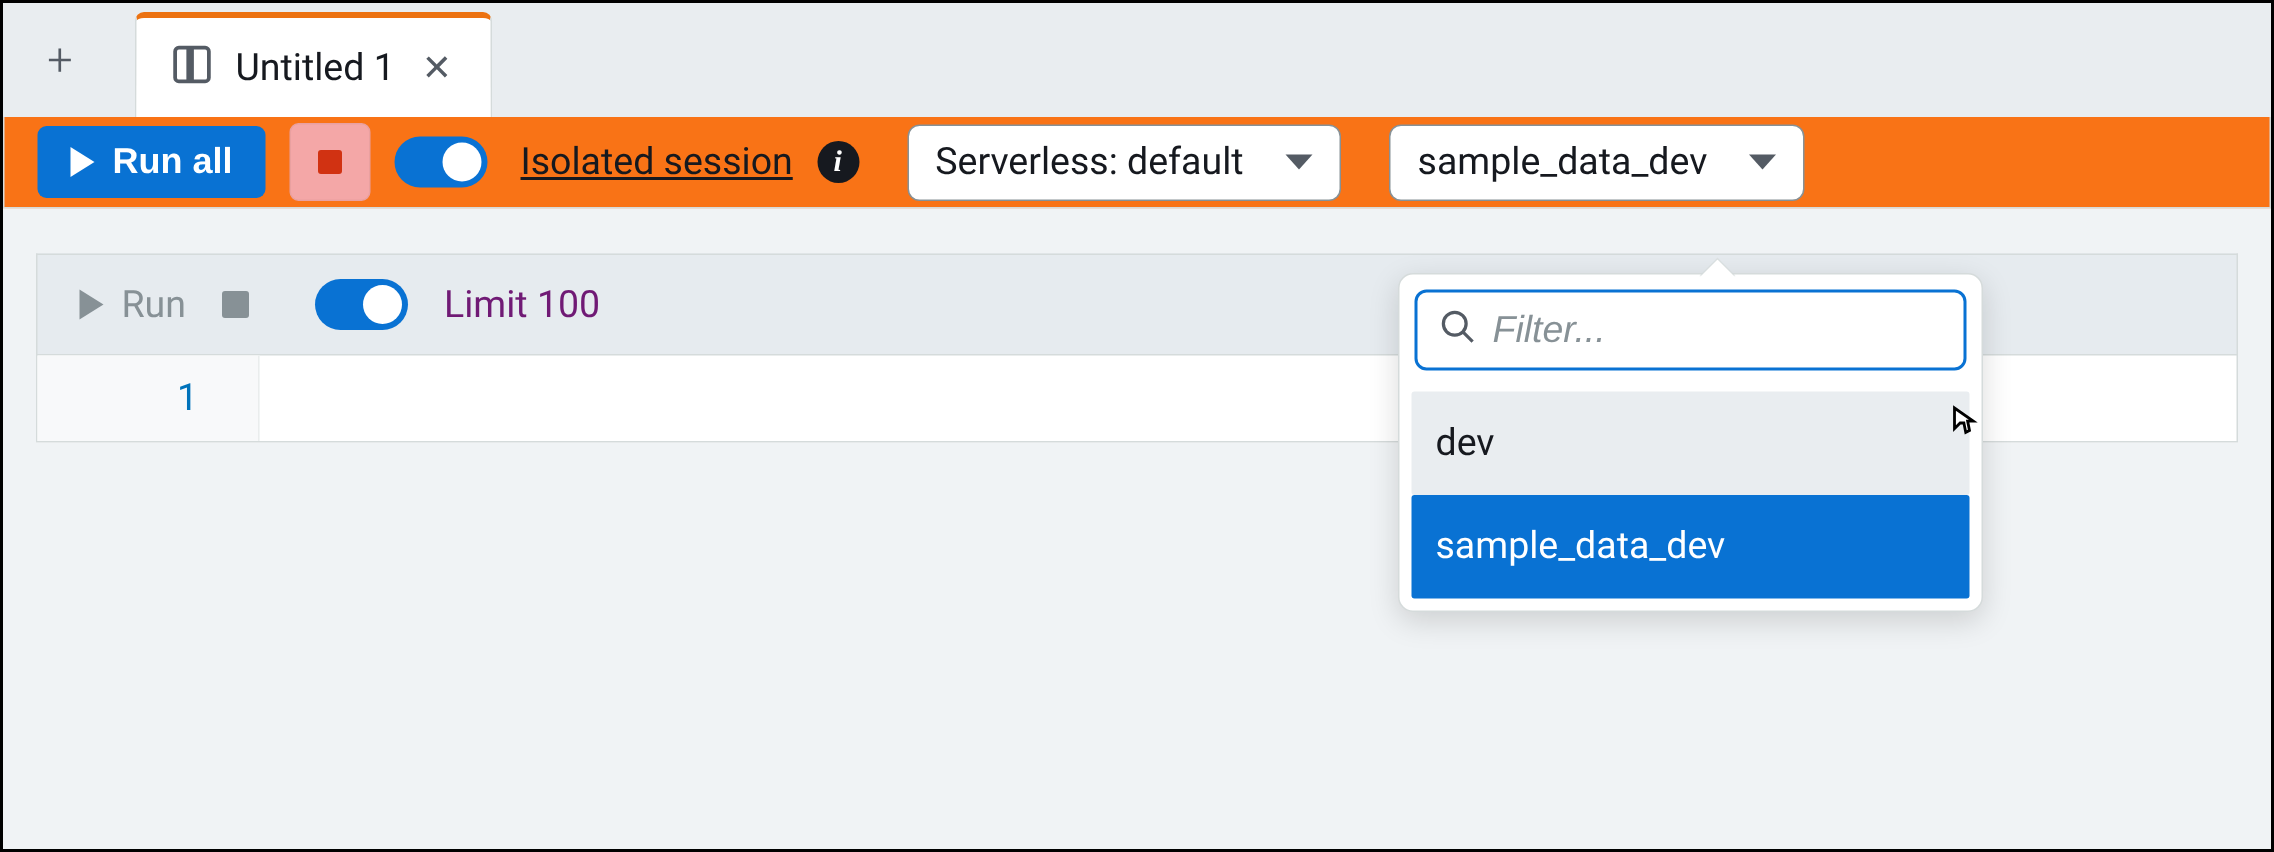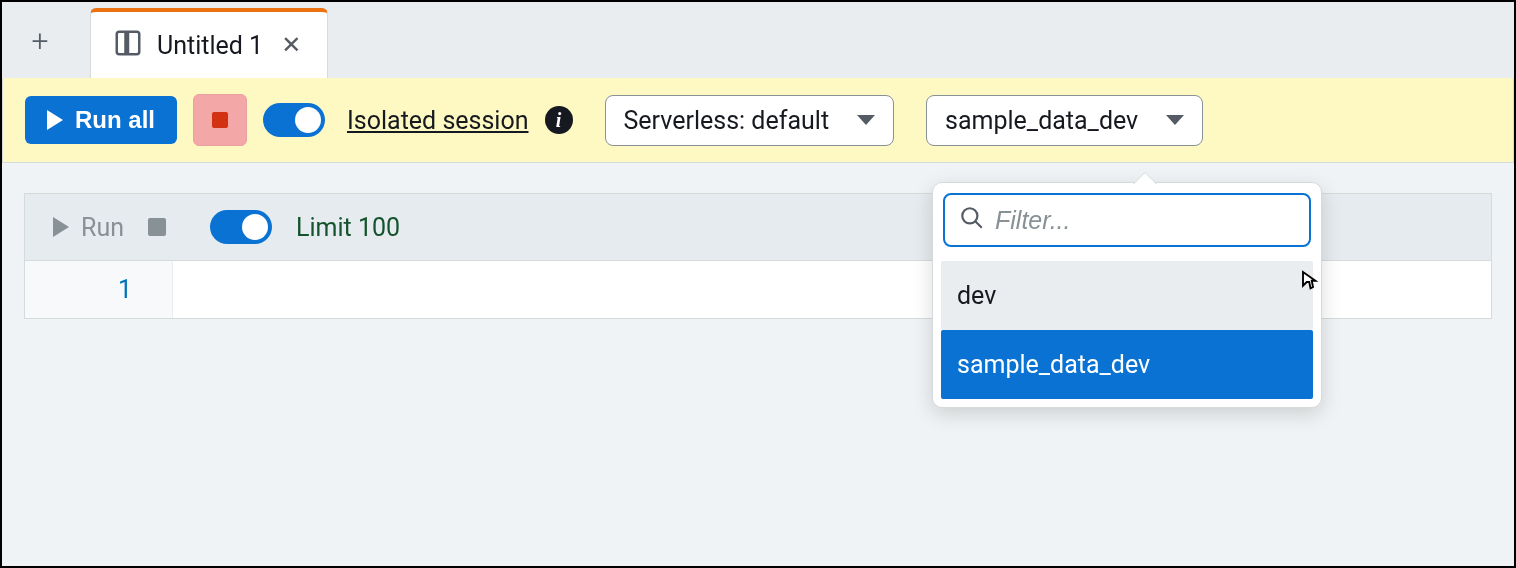--- a/index.html
+++ b/index.html
@@ -49,25 +49,25 @@
   justify-content: space-between;
 }
 .tab .notebook-icon svg { width: 30px; height: 30px; stroke: #545b64; }
 .tab-title { font-size: 25px; color: #16191f; }
 .tab-close { font-size: 24px; color: #545b64; cursor: pointer; padding: 0 4px; }
 
 
 .toolbar {
   display: flex;
   align-items: center;
-  background: #fef9c3;
+  background: #f97316;
   border: 1px solid #d5dbdb;
   border-top: none;
   border-bottom: 1px solid #d5dbdb;
-  padding: 16px 22px;
+  padding: 4px 22px;
   gap: 16px;
 }
 .run-all-btn {
   display: flex;
   align-items: center;
   gap: 12px;
   background: #0972d3;
   color: #fff;
   border: none;
   border-radius: 6px;
@@ -150,21 +150,21 @@
   font-size: 25px; cursor: pointer;
 }
 .cell-run .play-icon-grey {
   width: 0; height: 0;
   border-top: 10px solid transparent;
   border-bottom: 10px solid transparent;
   border-left: 16px solid #879196;
 }
 .cell-stop-sq { width: 18px; height: 18px; background: #879196; border-radius: 2px; cursor: pointer; }
 .cell-toolbar .toggle { margin-left: 20px; }
-.cell-label { font-size: 25px; color: #14532d; }
+.cell-label { font-size: 25px; color: #701a75; }
 
 .editor-row {
   display: flex;
   background: #fff;
   border: 1px solid #d5dbdb;
 }
 .gutter {
   width: 148px;
   text-align: right;
   padding: 14px 40px 14px 12px;

